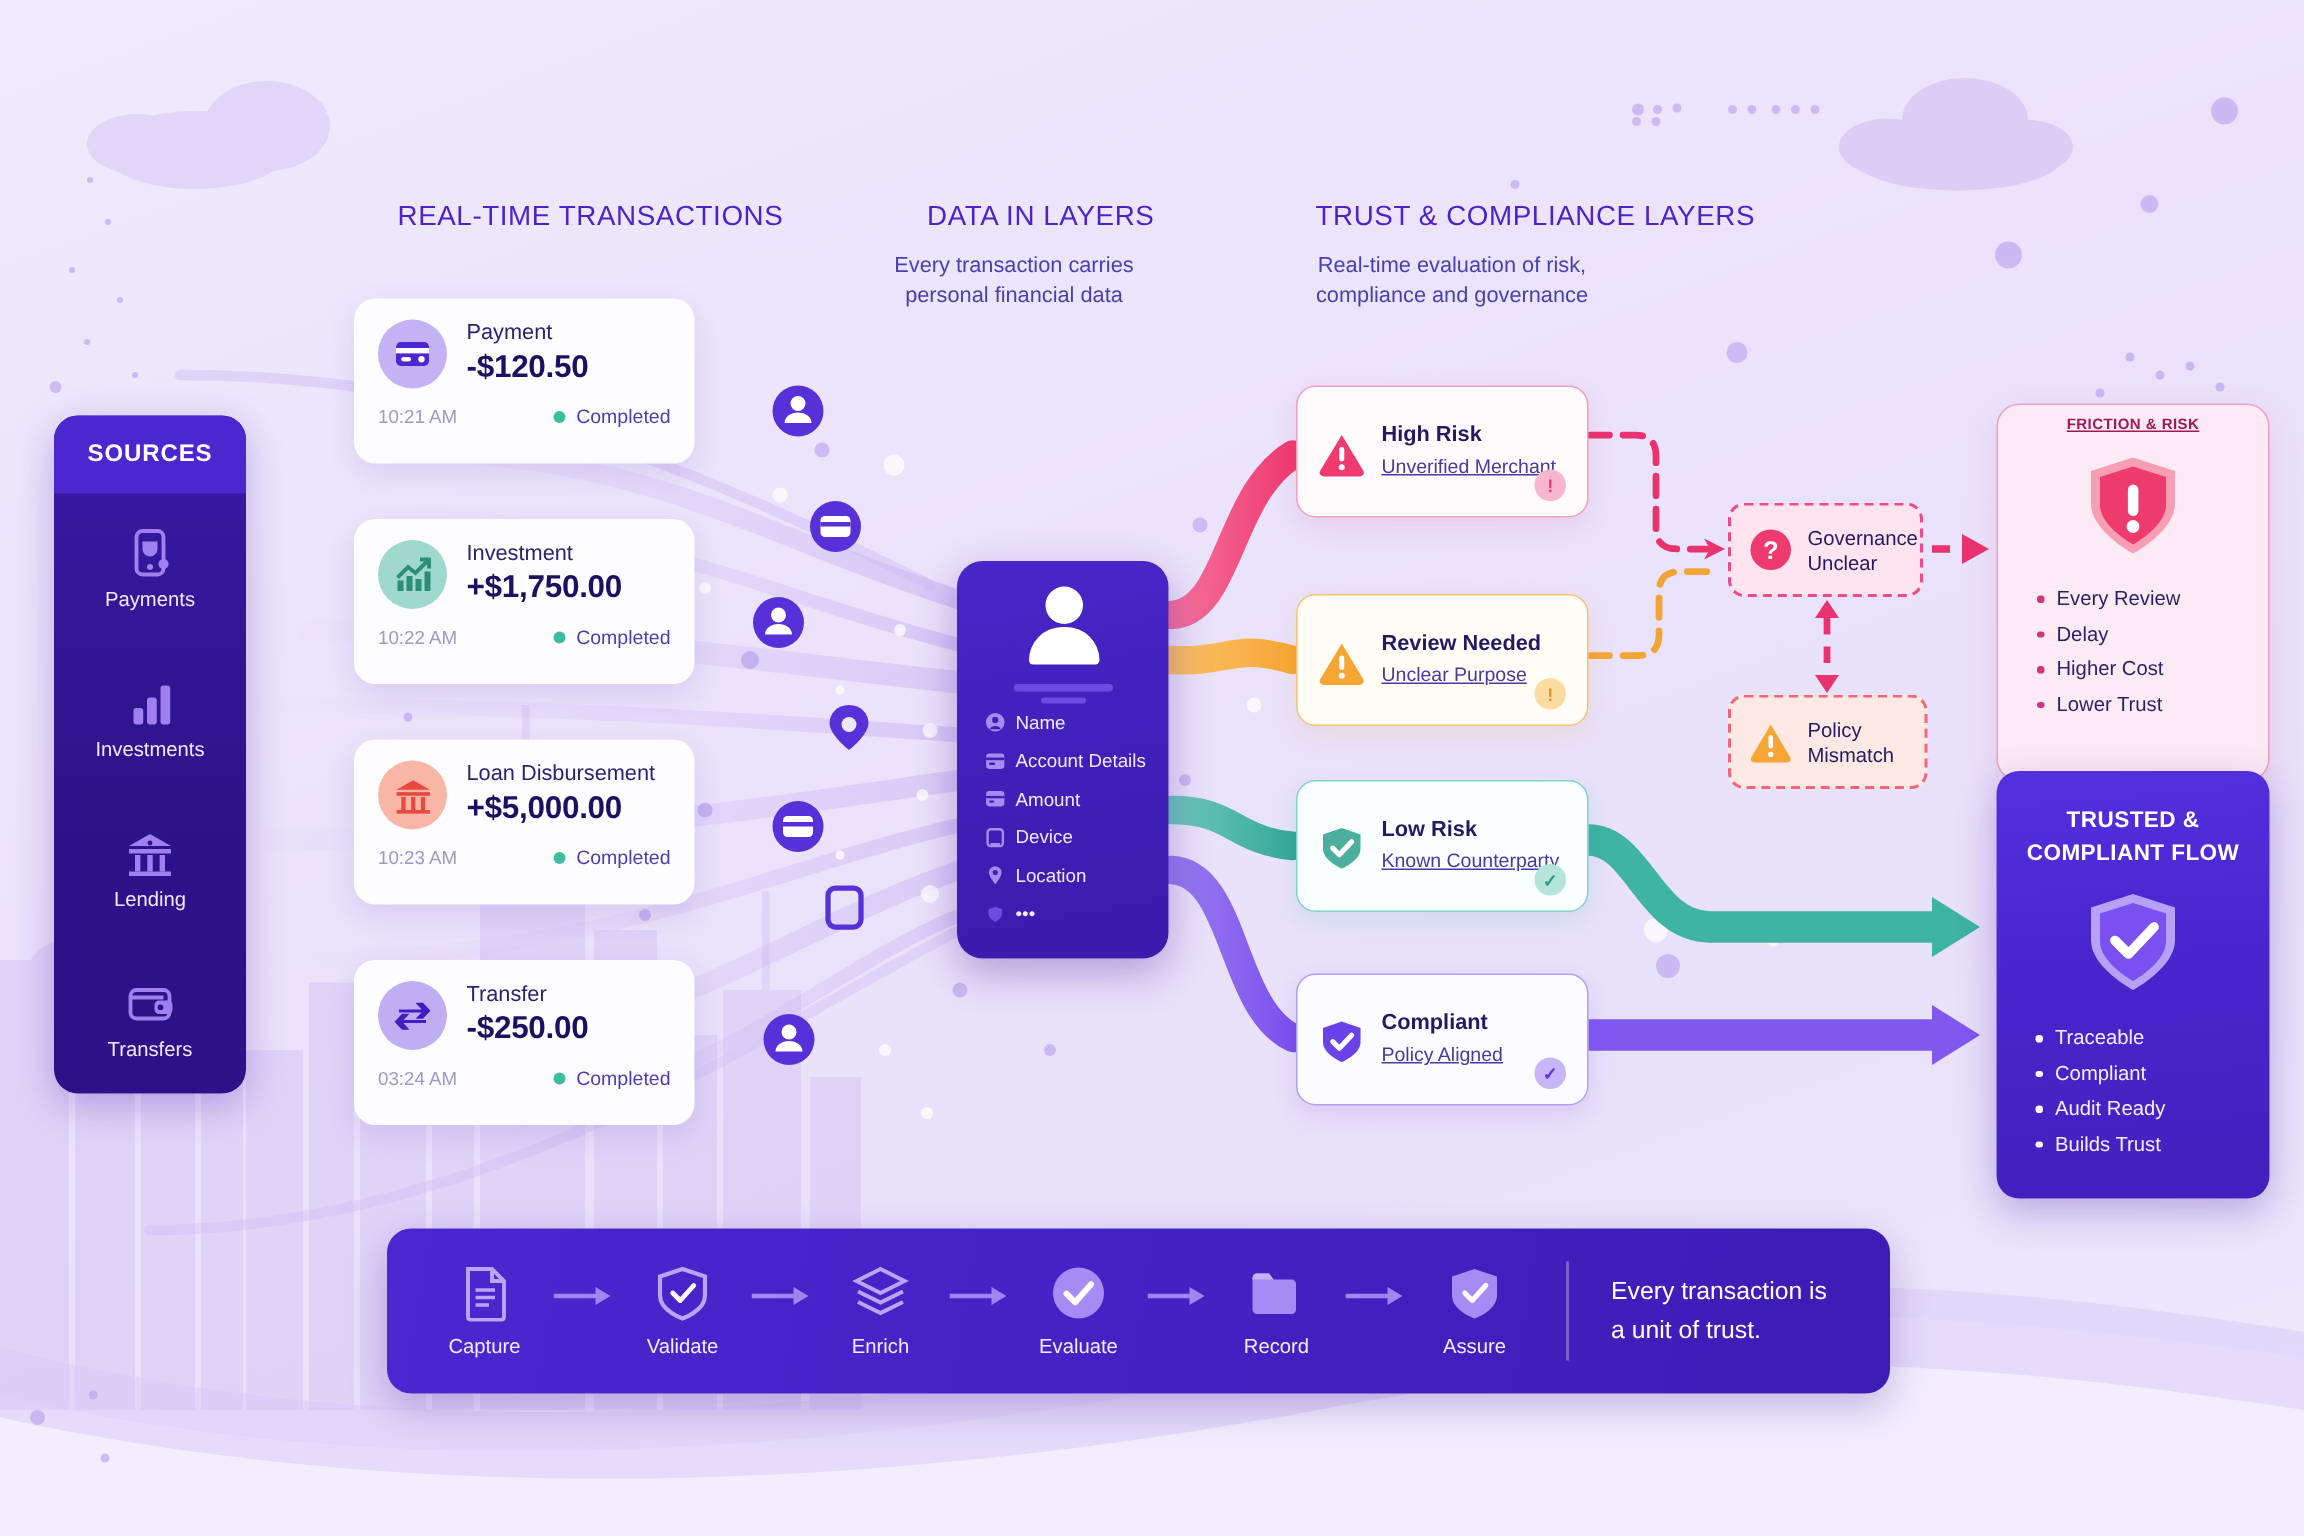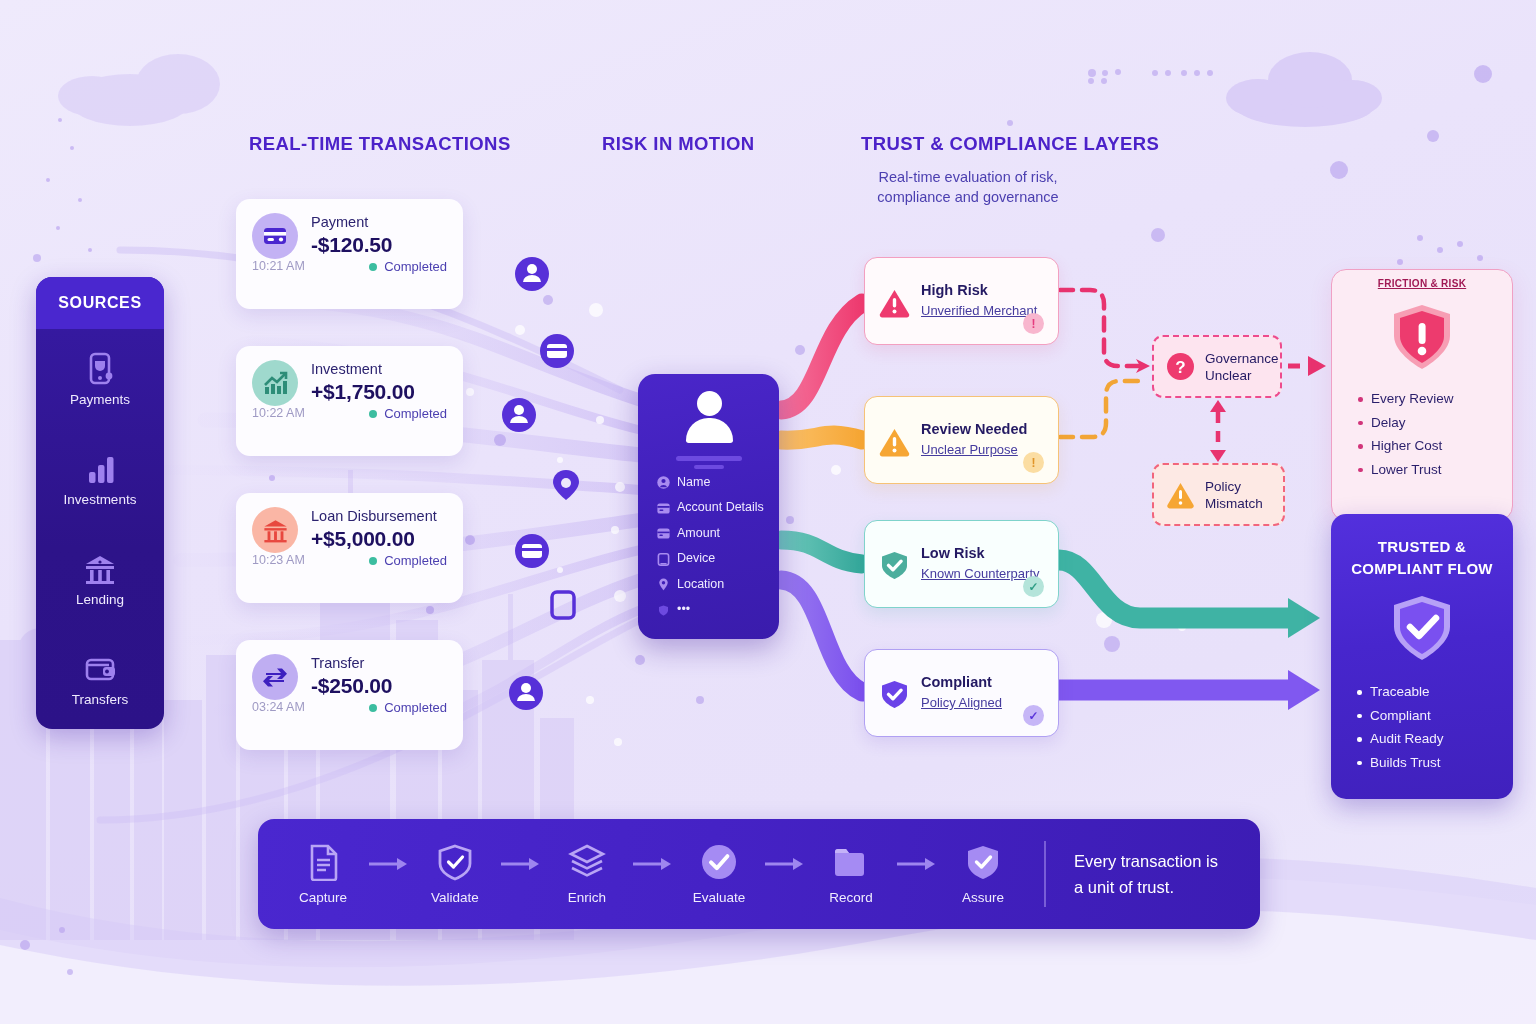--- a/index.html
+++ b/index.html
@@ -13,21 +13,21 @@
   #stage {
     position: absolute; left:0; top:0; width:1536px; height:1024px;
     background: linear-gradient(160deg,#efeafc 0%,#eae3fb 40%,#e8e1fa 70%,#eeeafc 100%);
     overflow: hidden;
   }
 
   
   .bg-svg { position:absolute; left:0; top:0; width:1536px; height:1024px; }
 
   
-  .sec-head { position:absolute; color:#4c22c9; font-weight:bold; letter-spacing:.4px; }
+  .sec-head { position:absolute; color:#4c22c9; font-weight:normal; letter-spacing:.4px;margin-left:16px; }
   .sec-sub  { position:absolute; color:#4b3fb0; font-size:14.5px; line-height:20px; text-align:center; }
 
   #head-tx   { left:249px; top:133px; font-size:18.5px; }
   #head-dim  { left:602px; top:133px; font-size:18.5px; }
   #head-trust{ left:861px; top:133px; font-size:18.5px; }
   #sub-dim   { left:592px; top:167px; width:168px; }
   #sub-trust { left:868px; top:167px; width:200px; }
 
   
   #sources {
@@ -50,21 +50,21 @@
   .txcard {
     position:absolute; left:236px; width:227px; height:110px;
     background:#fdfcff; border-radius:14px;
     box-shadow:0 7px 20px rgba(86,52,180,.13);
     padding:14px 16px 0 16px;
   }
   .txcard .row1 { display:flex; align-items:flex-start; gap:13px; }
   .txcard .circ { width:46px; height:46px; border-radius:50%; flex:0 0 46px; display:flex; align-items:center; justify-content:center; }
   .txcard .ttl  { color:#2c2370; font-size:14.5px; margin-top:1px; }
   .txcard .amt  { color:#1e1060; font-size:21px; font-weight:bold; margin-top:3px; letter-spacing:-.2px;}
-  .txcard .row2 { display:flex; justify-content:space-between; }
+  .txcard .row2 { display:flex; align-items:center; justify-content:space-between; margin-top:11px; }
   .txcard .time { color:#9f9ac4; font-size:12.5px; }
   .txcard .stat { color:#4b3fb0; font-size:13px; display:flex; align-items:center; gap:7px; }
   .txcard .dot  { width:8px; height:8px; border-radius:50%; background:#3cbda0; }
   #tx0 { top:199px; } #tx1 { top:346px; } #tx2 { top:493px; } #tx3 { top:640px; }
 
   
   #datacard {
     position:absolute; left:638px; top:374px; width:141px; height:265px;
     background:linear-gradient(170deg,#4a26c9 0%,#3f1fb8 55%,#3a1cac 100%);
     border-radius:17px; box-shadow:0 10px 28px rgba(55,20,150,.32);
@@ -359,21 +359,22 @@
     <path d="M1308 356 l18 10 l-18 10 z" fill="#e8336f"></path>
 
     <path d="M1059 560 C 1092 560 1100 618 1140 618 H1290" stroke="#3fb3a4" stroke-width="21" fill="none" stroke-linecap="butt"></path>
     <path d="M1288 598 l32 20 l-32 20 z" fill="#3fb3a4"></path>
 
     <path d="M1059 690 H1290" stroke="#8058f0" stroke-width="21" fill="none"></path>
     <path d="M1288 670 l32 20 l-32 20 z" fill="#8058f0"></path>
   </svg>
 
   <div class="sec-head" id="head-tx">REAL-TIME TRANSACTIONS</div>
-  <div class="sec-head" id="head-dim">RISK IN MOTION</div>
+  <div class="sec-head" id="head-dim">DATA IN LAYERS</div>
+  <div class="sec-sub" id="sub-dim">Every transaction carries personal financial data</div>
   <div class="sec-head" id="head-trust">TRUST &amp; COMPLIANCE LAYERS</div>
   <div class="sec-sub" id="sub-trust">Real-time evaluation of risk, compliance and governance</div>
 
   <div id="sources">
     <div id="sources-title">SOURCES</div>
 
     <div class="src-item">
       <span class="ic">
         <svg viewBox="0 0 34 34">
             <rect x="8" y="2" width="18" height="29" rx="4" fill="none" stroke="#9e81ee" stroke-width="2.6"></rect>

